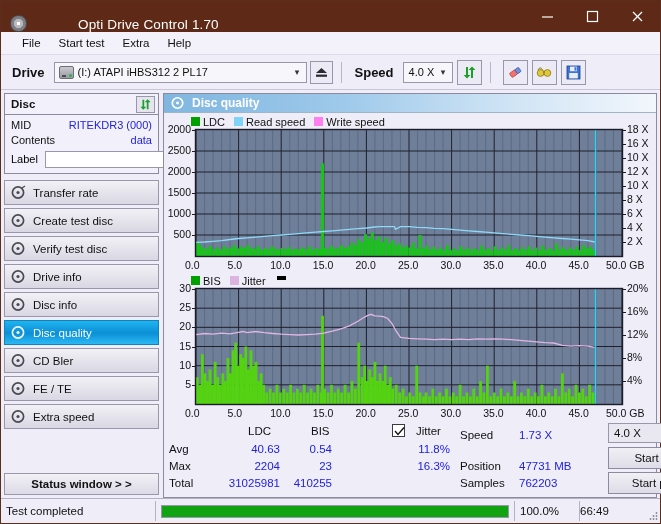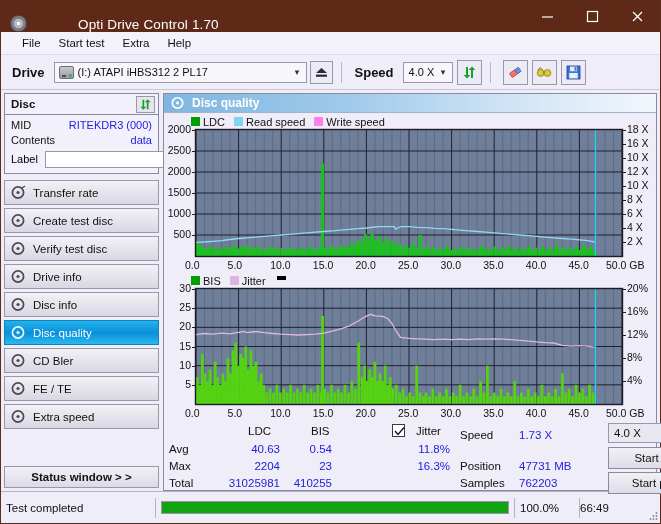--- a/index.html
+++ b/index.html
@@ -155,21 +155,21 @@
     position:absolute; border:1px solid #8d8aa0; background:linear-gradient(#f1f0f5,#dedce7);
     display:flex; align-items:center; justify-content:center; font-size:11.5px; color:#111;
   }
   .statcombo {
     position:absolute; border:1px solid #9a97ab; background:#e9e8f1;
     display:flex; align-items:center; padding-left:5px; font-size:11.5px; color:#111;
   }
 
   
   .statusbar {
-    height:32px; flex:0 0 auto; display:flex; align-items:center;
+    height:25px; flex:0 0 auto; display:flex; align-items:center;
     border-top:1px solid #b4b1c4; background:#eeedf8; font-size:11.5px; color:#111;
   }
   .sb-cell { display:flex; align-items:center; height:20px; }
   .sb-text { width:155px; padding-left:5px; border-right:1px solid #b4b1c4; }
   .pbar-cell { width:358px; padding:0 5px; display:flex; align-items:center; }
   .pbar { flex:1 1 auto; height:13px; border:1px solid #9a97ab; background:#fff; }
   .pbar .fill { height:100%; background:#12a312; }
   .sb-pct { width:66px; padding-left:5px; border-left:1px solid #b4b1c4; border-right:1px solid #b4b1c4;}
   .sb-time { flex:1 1 auto; text-align:right; padding-right:12px; }
   .grip { position:absolute; right:2px; bottom:2px; width:10px; height:10px; }

